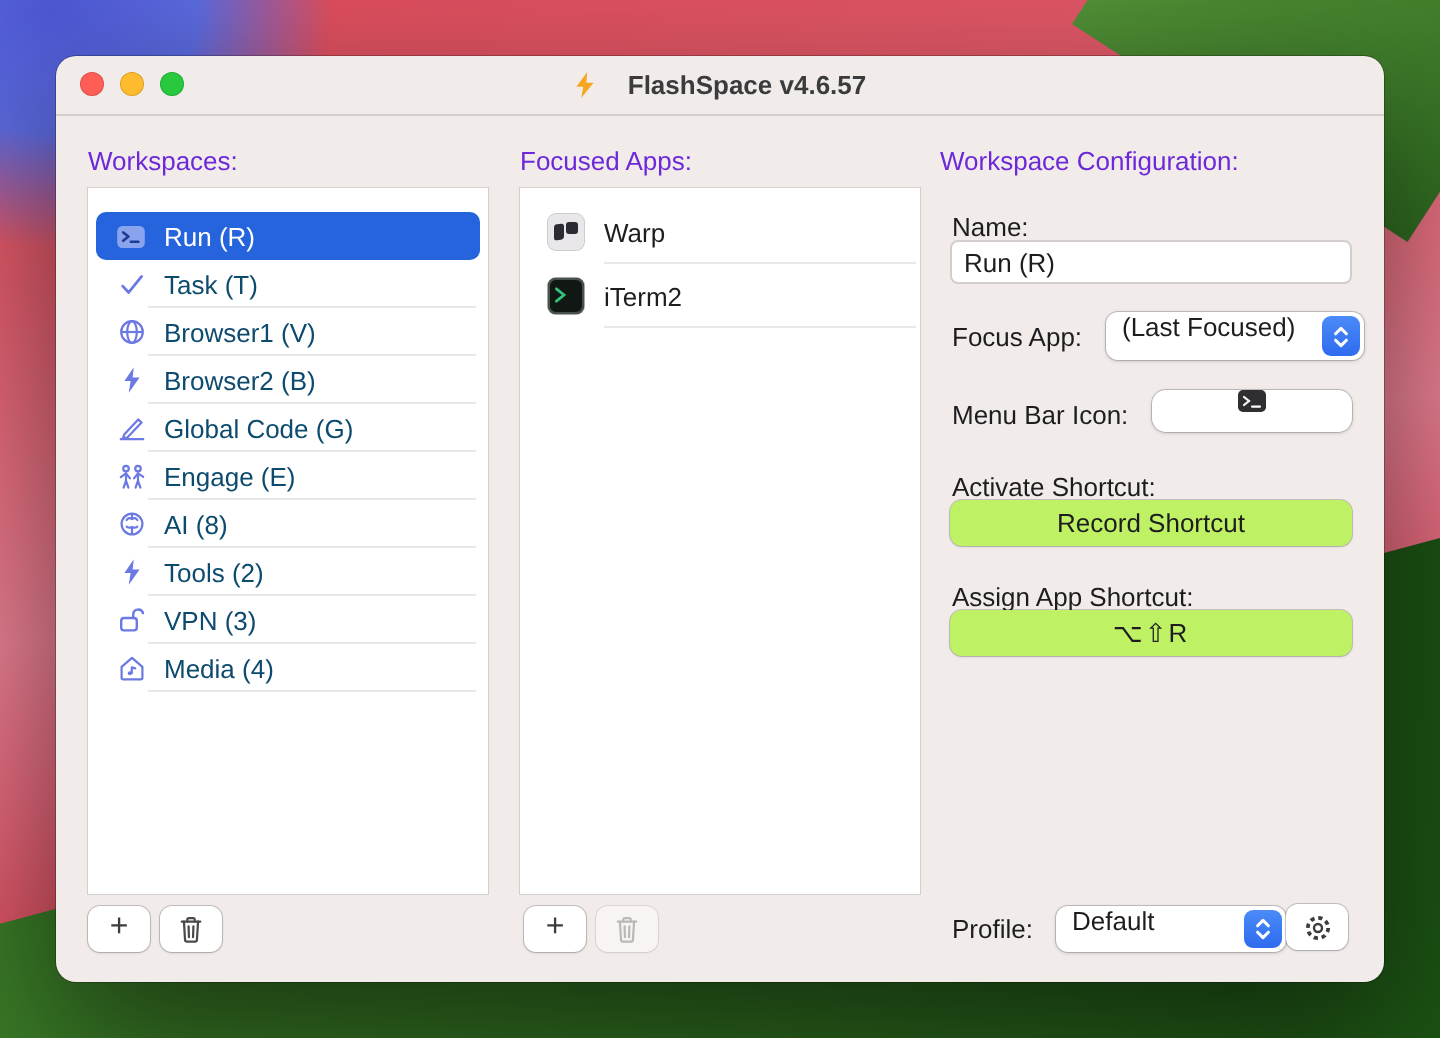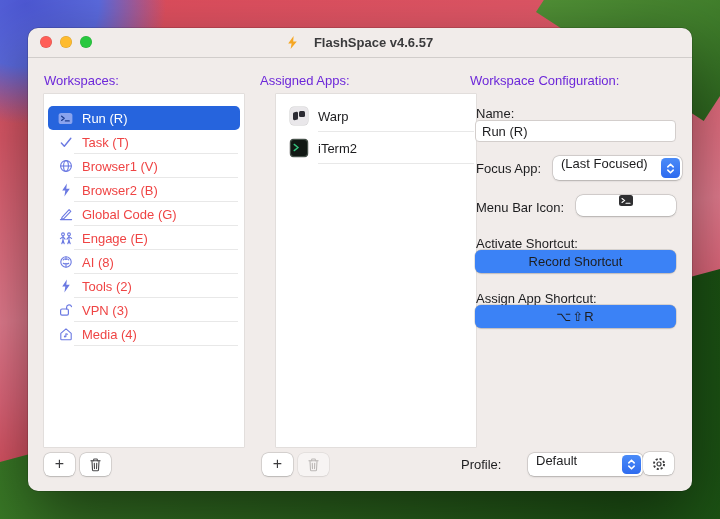--- a/index.html
+++ b/index.html
@@ -19,25 +19,25 @@
     background:#f1ecea;box-shadow:0 28px 70px rgba(0,0,0,.5),0 0 0 .5px rgba(0,0,0,.25);}
   .titlebar{position:absolute;left:0;top:0;right:0;height:29px;border-bottom:1px solid rgba(0,0,0,.13);}
   .traffic{position:absolute;left:12px;top:8px;display:flex;gap:8px;}
   .tl{width:12px;height:12px;border-radius:50%;display:inline-block;box-shadow:inset 0 0 0 .5px rgba(0,0,0,.15);}
   .tl.red{background:#ff5e57}.tl.yellow{background:#febb2e}.tl.green{background:#28c83f}
   .title{position:absolute;left:0;right:0;top:0;height:29px;line-height:29px;text-align:center;
     font-size:13px;font-weight:700;color:#3b3b3d;display:flex;align-items:center;justify-content:center;gap:16px;}
 
   .sec-label{position:absolute;font-size:13px;color:#6d28d9;}
   .panel{position:absolute;top:66px;width:200px;height:353px;background:#fff;box-shadow:0 0 0 .5px rgba(0,0,0,.12);}
-  .panel.left{left:16px}.panel.mid{left:248px}
+  .panel.left{left:16px}.panel.mid{left:232px}
 
   .ws-rows{padding-top:12px;}
   .ws-row{position:relative;height:24px;margin:0 4px;border-radius:5px;display:flex;align-items:center;
-    padding-left:10px;gap:9px;font-size:13px;color:#ef4444;cursor:default;}
+    padding-left:10px;gap:9px;font-size:13px;color:#0c4a6e;cursor:default;}
   .ws-row .sep{position:absolute;left:26px;right:2px;bottom:0;height:1px;background:rgba(0,0,0,.09);}
   .ws-row.selected{background:#2664dd;color:#fff;}
   .ws-icon{width:15px;height:14px;display:inline-flex;align-items:center;justify-content:center;flex:0 0 15px;}
   .ws-icon svg{display:block}
 
   .app-row{position:relative;height:32px;display:flex;align-items:center;padding-left:14px;gap:10px;
     font-size:13px;color:#1d1d1f;}
   .app-row .sep{position:absolute;left:42px;right:2px;bottom:0;height:1px;background:rgba(0,0,0,.09);}
   .app-icon{width:18px;height:18px;border-radius:4px;flex:0 0 18px;position:relative;}
   .app-icon.warp{background:#e9e7ea;box-shadow:0 0 0 .5px rgba(0,0,0,.2);}
@@ -54,21 +54,21 @@
   .btn .plus{font-size:16px;font-weight:400;color:#3c3c3e;margin-top:-1px;}
   .btn.disabled{opacity:.45}
 
   .cfg-label{position:absolute;font-size:13px;color:#1d1d1f;}
   .field{position:absolute;left:447px;width:201px;height:22px;background:#fff;border:1px solid #d3cecc;
     border-radius:4px;font-size:13px;color:#1d1d1f;display:flex;align-items:center;padding:0 6px;box-sizing:border-box;}
   .popup{position:absolute;background:#fff;border-radius:6px;box-shadow:0 0 0 .5px rgba(0,0,0,.18),0 .5px 2px rgba(0,0,0,.18);
     display:flex;font-size:13px;color:#1d1d1f;}
   .popup .cap{position:absolute;right:2px;top:2px;bottom:2px;width:19px;border-radius:4.5px;
     background:linear-gradient(#4a8bf8,#2e6bef);display:flex;align-items:center;justify-content:center;}
-  .wide-btn{position:absolute;left:447px;width:201px;height:23px;background:#3b82f6;border-radius:6px;
+  .wide-btn{position:absolute;left:447px;width:201px;height:23px;background:#bef264;border-radius:6px;
     box-shadow:0 0 0 .5px rgba(0,0,0,.18),0 .5px 1.5px rgba(0,0,0,.12);
     display:flex;align-items:center;justify-content:center;font-size:13px;color:#1d1d1f;}
   .mini-terminal{width:14px;height:11px;background:#2f2f31;border-radius:2.5px;position:relative;}
   .mini-terminal svg{position:absolute;left:1.5px;top:1.5px;}
 </style>
 </head>
 <body>
 
 <div class="stage">
   <div class="wp-green-bottom"></div>
@@ -83,21 +83,21 @@
       </div>
       <div class="title">
         <svg width="11" height="13" viewBox="0 0 11 13">
             <path d="M6.6 0 L1.2 7.4 H4.6 L3.6 13 L9.8 5.4 H6.2 Z" fill="#f5a623"></path>
           </svg>
         <span>FlashSpace v4.6.57</span>
       </div>
     </div>
 
     <div class="sec-label" style="left:16px;top:45px">Workspaces:</div>
-    <div class="sec-label" style="left:232px;top:45px">Assigned Apps:</div>
+    <div class="sec-label" style="left:232px;top:45px">Focused Apps:</div>
     <div class="sec-label" style="left:442px;top:45px">Workspace Configuration:</div>
 
     <div class="panel left">
       <div class="ws-rows" id="ws-rows">
           <div class="ws-row selected">
             <span class="ws-icon">
               <svg width="15" height="13" viewBox="0 0 15 13">
                 <rect x="0.6" y="1" width="13.8" height="11" rx="2.6" fill="#8aa3ee"></rect>
                 <path d="M3.6 4.2 L6.2 6.3 L3.6 8.4" fill="none" stroke="#1d3c8f" stroke-width="1.3" stroke-linecap="round" stroke-linejoin="round"></path>
                 <line x1="7.4" y1="8.9" x2="11.2" y2="8.9" stroke="#1d3c8f" stroke-width="1.3" stroke-linecap="round"></line>
@@ -278,21 +278,21 @@
     <div class="cfg-label" style="left:448px;top:208px">Activate Shortcut:</div>
     <div class="wide-btn" style="top:222px">
       <span>Record Shortcut</span>
     </div>
 
     <div class="cfg-label" style="left:448px;top:263px">Assign App Shortcut:</div>
     <div class="wide-btn" style="top:277px;letter-spacing:1px">
       <span>⌥⇧R</span>
     </div>
 
-    <div class="cfg-label" style="left:433px;top:429px">Profile:</div>
+    <div class="cfg-label" style="left:448px;top:429px">Profile:</div>
     <div class="popup" style="left:500px;top:425px;width:107px;height:23px;padding-left:8px">
       <span>Default</span>
       <span class="cap">
         <svg width="9" height="13" viewBox="0 0 10 14" fill="none" stroke="#fff" stroke-width="1.7" stroke-linecap="round" stroke-linejoin="round">
           <path d="M2 5.2 L5 2.2 L8 5.2"></path>
             <path d="M2 8.8 L5 11.8 L8 8.8"></path>
         </svg>
       </span>
     </div>
     <div class="btn" style="left:615px;top:424px;width:31px">

